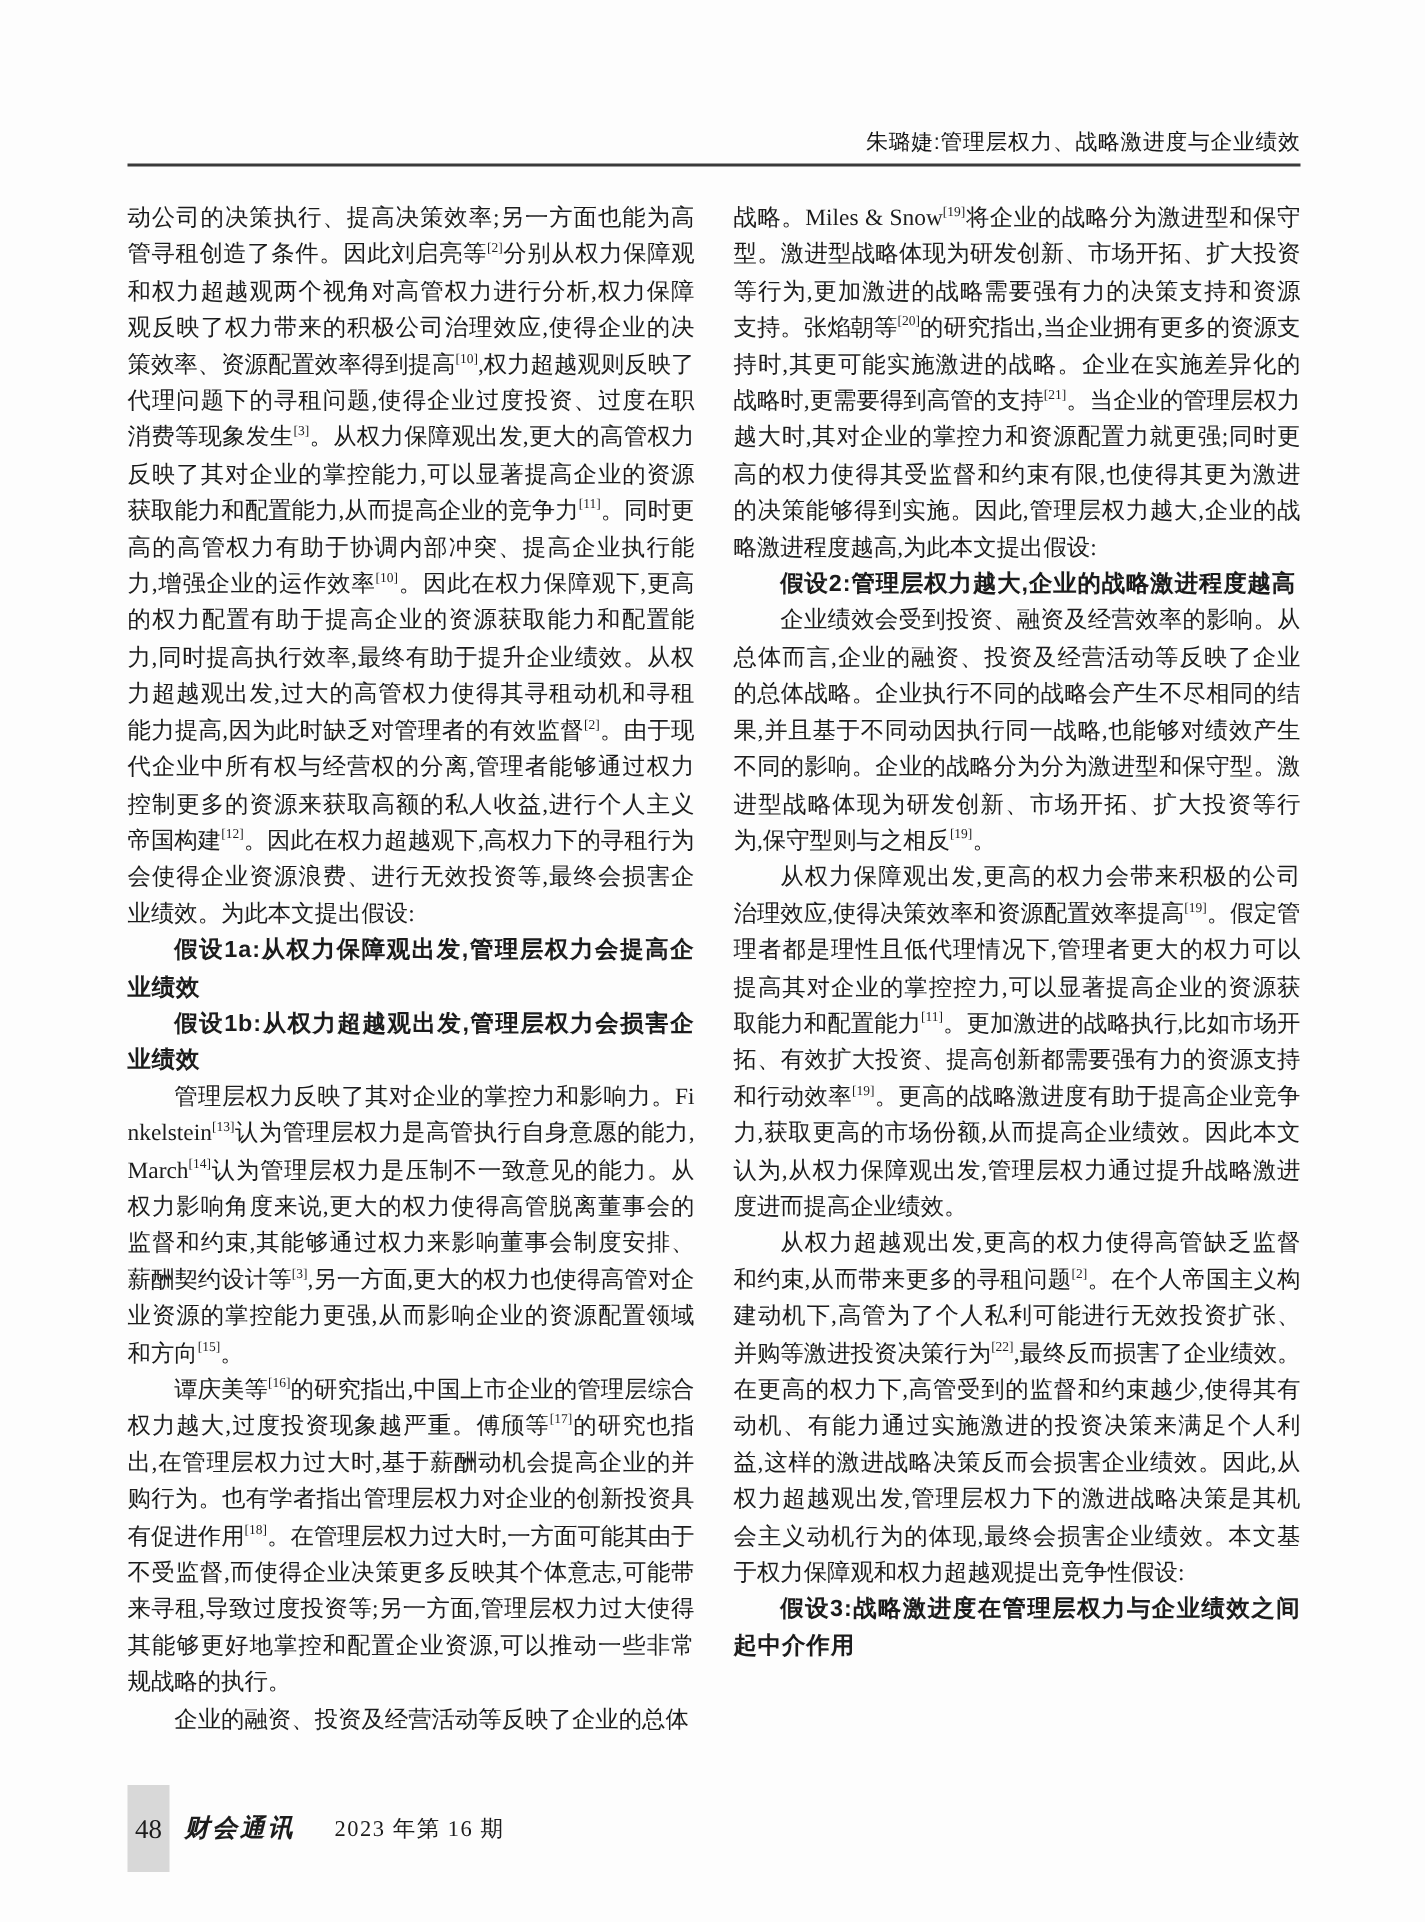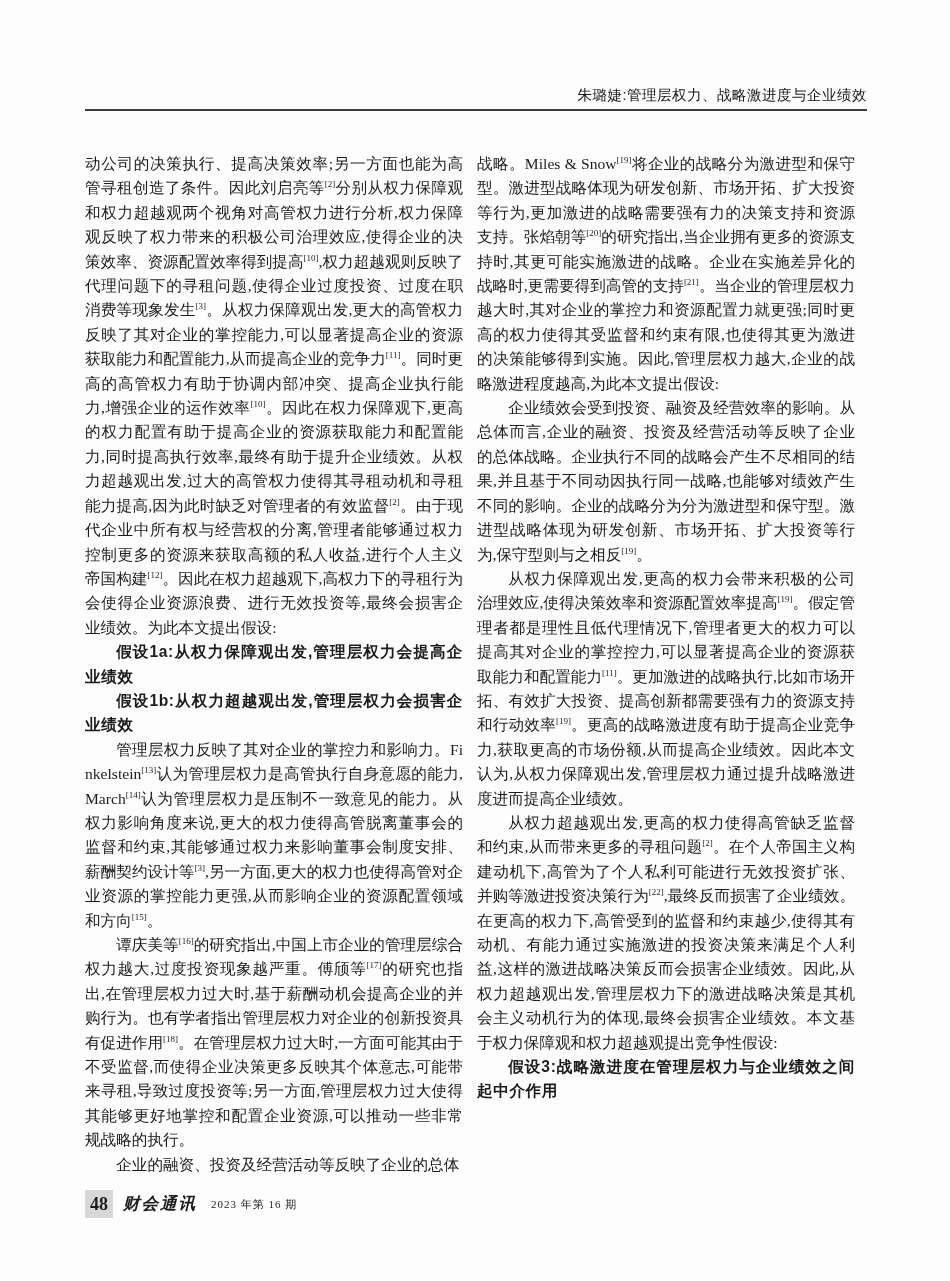--- a/index.html
+++ b/index.html
@@ -22,22 +22,22 @@
   .running-title{
     font-family:"Liberation Sans","DejaVu Sans",sans-serif;
     font-size:14.5px;line-height:18px;color:#161616;
     letter-spacing:0.5px;
     text-align:right;
   }
   .header-rule{margin-top:5px;height:2px;background:var(--rule);}
 
   
   .columns{
-    position:absolute;left:85px;top:152px;width:782px;
-    display:flex;gap:14px;align-items:flex-start;
+    position:absolute;left:85px;top:134px;width:782px;
+    display:flex;gap:26px;align-items:flex-start;
   }
   .col{width:378px;}
   p.para{
     margin:0;
     font-size:15.6px;line-height:24.4px;
     text-align:justify;
     text-indent:2em;
     word-break:break-all;
   }
   p.para.noindent{text-indent:0;}
@@ -55,32 +55,31 @@
 
   
   .footer{
     position:absolute;left:85px;top:1190px;width:782px;
     display:flex;align-items:center;
   }
   .pageno{
     display:inline-block;
     background:var(--page-number-bg);
     font-size:18px;line-height:22px;
-    padding:3px 5px;
-    font-weight:bold;
+    padding:18px 5px;
   }
   .journal{
     margin-left:10px;
     font-family:Liberation Sans, sans-serif;
     font-weight:bold;font-style:italic;
     font-size:16.5px;letter-spacing:2px;
   }
   .issue{
-    margin-left:14px;
-    font-size:11px;letter-spacing:1px;
+    margin-left:26px;
+    font-size:15px;letter-spacing:1px;
   }
 </style>
 </head>
 <body>
 
 <div class="page">
 
   <header class="header">
     <div class="running-title">朱璐婕:管理层权力、战略激进度与企业绩效</div>
     <div class="header-rule"></div>
@@ -90,20 +89,21 @@
     <section class="col" id="col-left">
         <p class="para body noindent">动公司的决策执行、提高决策效率;另一方面也能为高管寻租创造了条件。因此刘启亮等<sup>[2]</sup>分别从权力保障观和权力超越观两个视角对高管权力进行分析,权力保障观反映了权力带来的积极公司治理效应,使得企业的决策效率、资源配置效率得到提高<sup>[10]</sup>,权力超越观则反映了代理问题下的寻租问题,使得企业过度投资、过度在职消费等现象发生<sup>[3]</sup>。从权力保障观出发,更大的高管权力反映了其对企业的掌控能力,可以显著提高企业的资源获取能力和配置能力,从而提高企业的竞争力<sup>[11]</sup>。同时更高的高管权力有助于协调内部冲突、提高企业执行能力,增强企业的运作效率<sup>[10]</sup>。因此在权力保障观下,更高的权力配置有助于提高企业的资源获取能力和配置能力,同时提高执行效率,最终有助于提升企业绩效。从权力超越观出发,过大的高管权力使得其寻租动机和寻租能力提高,因为此时缺乏对管理者的有效监督<sup>[2]</sup>。由于现代企业中所有权与经营权的分离,管理者能够通过权力控制更多的资源来获取高额的私人收益,进行个人主义帝国构建<sup>[12]</sup>。因此在权力超越观下,高权力下的寻租行为会使得企业资源浪费、进行无效投资等,最终会损害企业绩效。为此本文提出假设:</p>
         <p class="para hyp">假设1a:从权力保障观出发,管理层权力会提高企业绩效</p>
         <p class="para hyp">假设1b:从权力超越观出发,管理层权力会损害企业绩效</p>
         <p class="para body">管理层权力反映了其对企业的掌控力和影响力。Finkelstein<sup>[13]</sup>认为管理层权力是高管执行自身意愿的能力,March<sup>[14]</sup>认为管理层权力是压制不一致意见的能力。从权力影响角度来说,更大的权力使得高管脱离董事会的监督和约束,其能够通过权力来影响董事会制度安排、薪酬契约设计等<sup>[3]</sup>,另一方面,更大的权力也使得高管对企业资源的掌控能力更强,从而影响企业的资源配置领域和方向<sup>[15]</sup>。</p>
         <p class="para body">谭庆美等<sup>[16]</sup>的研究指出,中国上市企业的管理层综合权力越大,过度投资现象越严重。傅颀等<sup>[17]</sup>的研究也指出,在管理层权力过大时,基于薪酬动机会提高企业的并购行为。也有学者指出管理层权力对企业的创新投资具有促进作用<sup>[18]</sup>。在管理层权力过大时,一方面可能其由于不受监督,而使得企业决策更多反映其个体意志,可能带来寻租,导致过度投资等;另一方面,管理层权力过大使得其能够更好地掌控和配置企业资源,可以推动一些非常规战略的执行。</p>
         <p class="para body">企业的融资、投资及经营活动等反映了企业的总体</p>
       </section>
     <section class="col" id="col-right">
         <p class="para body noindent">战略。Miles &amp; Snow<sup>[19]</sup>将企业的战略分为激进型和保守型。激进型战略体现为研发创新、市场开拓、扩大投资等行为,更加激进的战略需要强有力的决策支持和资源支持。张焰朝等<sup>[20]</sup>的研究指出,当企业拥有更多的资源支持时,其更可能实施激进的战略。企业在实施差异化的战略时,更需要得到高管的支持<sup>[21]</sup>。当企业的管理层权力越大时,其对企业的掌控力和资源配置力就更强;同时更高的权力使得其受监督和约束有限,也使得其更为激进的决策能够得到实施。因此,管理层权力越大,企业的战略激进程度越高,为此本文提出假设:</p>
+        <p class="para hyp">假设2:管理层权力越大,企业的战略激进程度越高</p>
         <p class="para body">企业绩效会受到投资、融资及经营效率的影响。从总体而言,企业的融资、投资及经营活动等反映了企业的总体战略。企业执行不同的战略会产生不尽相同的结果,并且基于不同动因执行同一战略,也能够对绩效产生不同的影响。企业的战略分为分为激进型和保守型。激进型战略体现为研发创新、市场开拓、扩大投资等行为,保守型则与之相反<sup>[19]</sup>。</p>
         <p class="para body">从权力保障观出发,更高的权力会带来积极的公司治理效应,使得决策效率和资源配置效率提高<sup>[19]</sup>。假定管理者都是理性且低代理情况下,管理者更大的权力可以提高其对企业的掌控控力,可以显著提高企业的资源获取能力和配置能力<sup>[11]</sup>。更加激进的战略执行,比如市场开拓、有效扩大投资、提高创新都需要强有力的资源支持和行动效率<sup>[19]</sup>。更高的战略激进度有助于提高企业竞争力,获取更高的市场份额,从而提高企业绩效。因此本文认为,从权力保障观出发,管理层权力通过提升战略激进度进而提高企业绩效。</p>
         <p class="para body">从权力超越观出发,更高的权力使得高管缺乏监督和约束,从而带来更多的寻租问题<sup>[2]</sup>。在个人帝国主义构建动机下,高管为了个人私利可能进行无效投资扩张、并购等激进投资决策行为<sup>[22]</sup>,最终反而损害了企业绩效。在更高的权力下,高管受到的监督和约束越少,使得其有动机、有能力通过实施激进的投资决策来满足个人利益,这样的激进战略决策反而会损害企业绩效。因此,从权力超越观出发,管理层权力下的激进战略决策是其机会主义动机行为的体现,最终会损害企业绩效。本文基于权力保障观和权力超越观提出竞争性假设:</p>
         <p class="para hyp">假设3:战略激进度在管理层权力与企业绩效之间起中介作用</p>
       </section>
   </main>
 
   <footer class="footer">
     <span class="pageno">48</span>
     <span class="journal">财会通讯</span>

